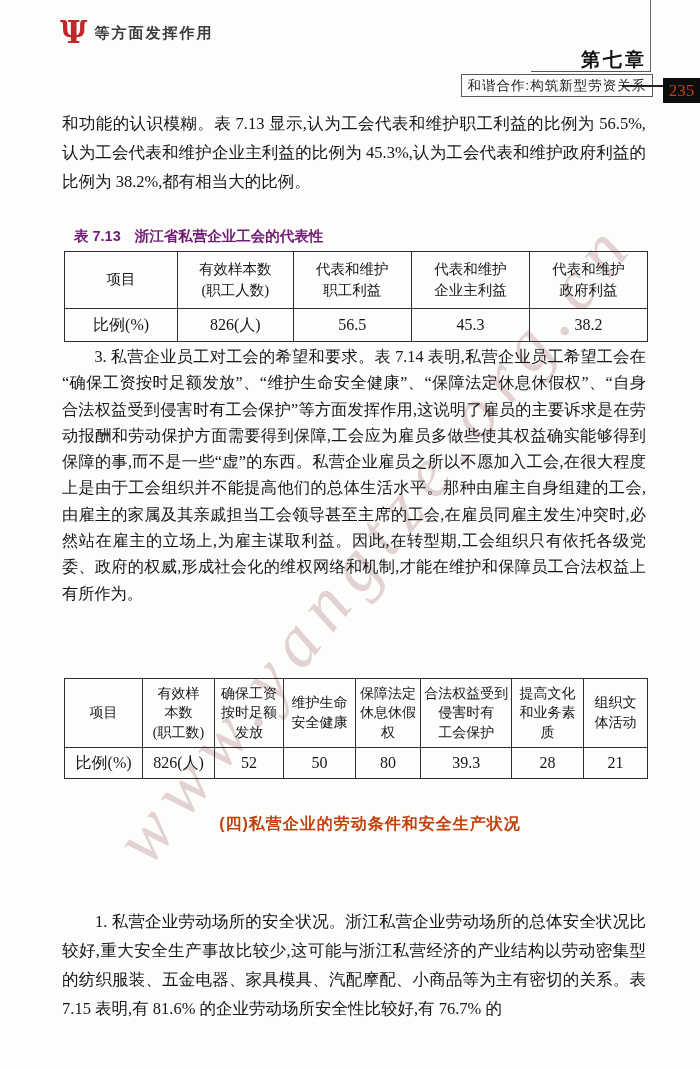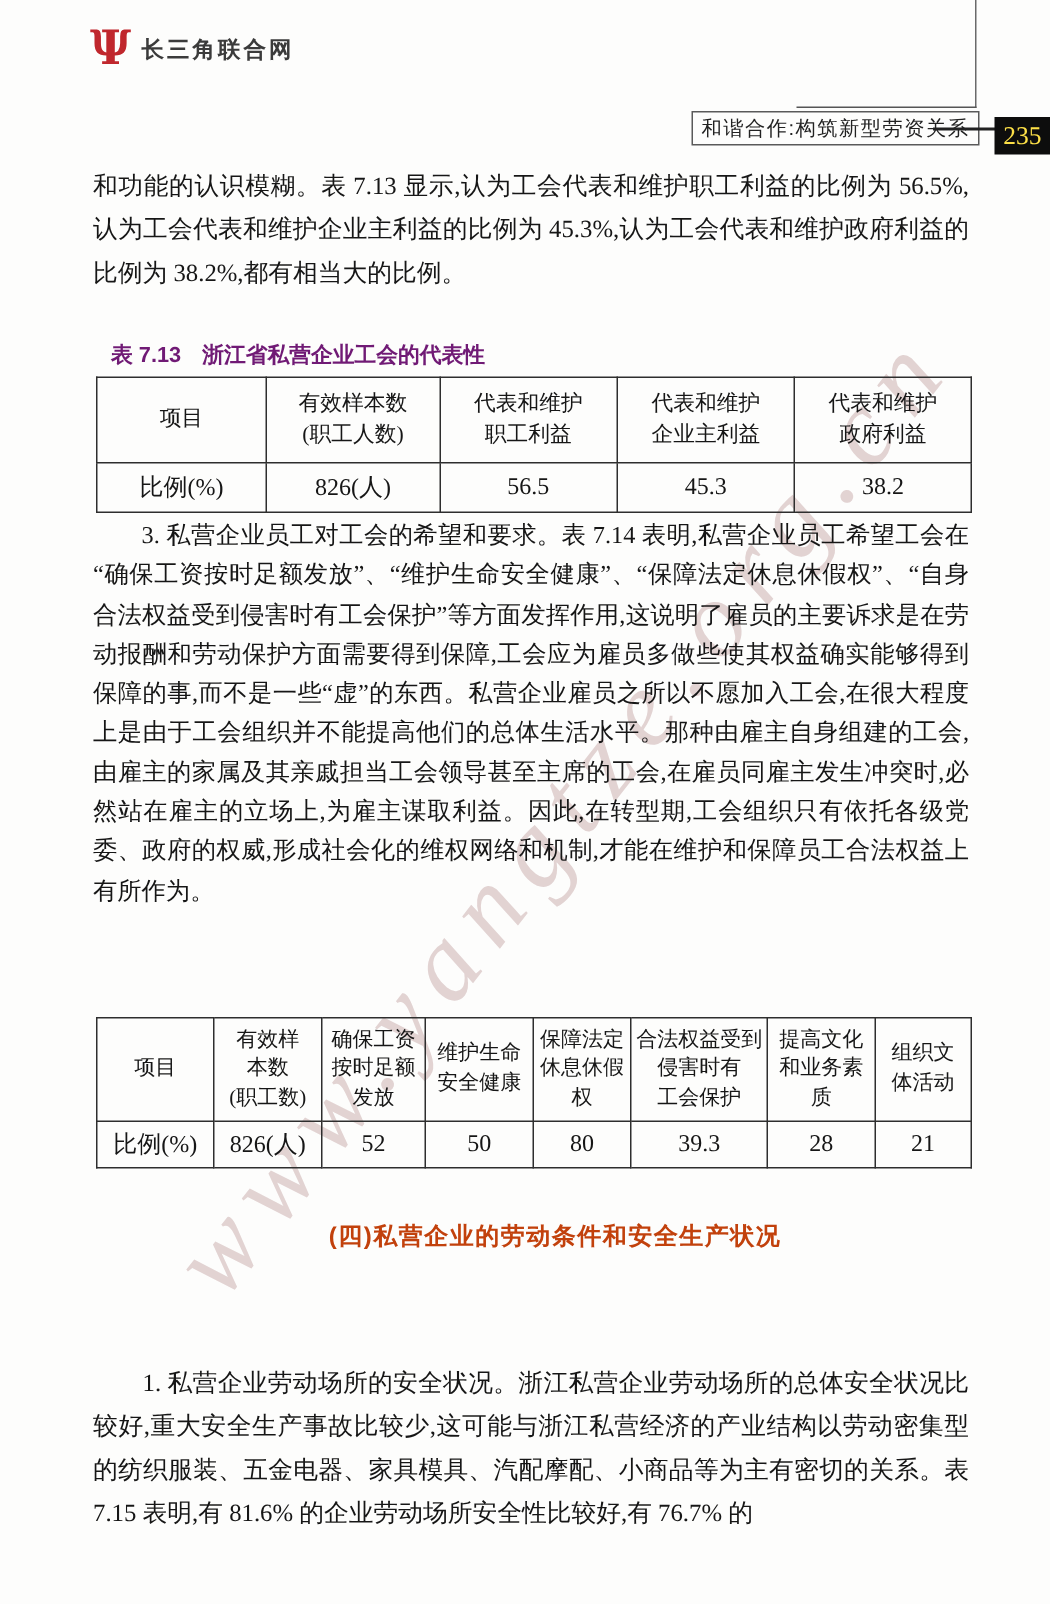--- a/index.html
+++ b/index.html
@@ -26,21 +26,21 @@
   .chapter-underline{position:absolute;left:531px;top:71px;width:120px;height:1px;background:#555;z-index:3;}
   .chapter-subtitle-box{
     position:absolute;left:461px;top:74px;width:190px;height:21px;
     border:1px solid #5a5a5a;display:flex;align-items:center;justify-content:center;
     font-family:"Liberation Sans","DejaVu Sans",sans-serif;
     font-size:13.5px;color:#222;letter-spacing:1px;z-index:3;background:rgba(253,253,252,.6);
   }
   .pageno-connector{position:absolute;left:622px;top:85px;width:42px;height:2px;background:#222;z-index:3;}
   .pageno-box{
     position:absolute;left:663px;top:78px;width:37px;height:25px;background:#0d0d0d;
-    color:#fde047;display:flex;align-items:center;justify-content:center;
+    color:#c2410c;display:flex;align-items:center;justify-content:center;
     font-family:"Liberation Serif","DejaVu Serif",serif;font-size:17px;z-index:3;
   }
   
   .watermark{
     position:absolute;left:-95px;top:497px;width:950px;height:96px;z-index:1;
     transform:rotate(-52deg);text-align:center;white-space:nowrap;pointer-events:none;
     font-family:"Liberation Serif","DejaVu Serif",serif;font-style:italic;
     font-size:72px;letter-spacing:12px;color:rgba(186,148,148,0.40);
   }
   
@@ -81,23 +81,24 @@
 </style>
 </head>
 <body>
 
 <div class="page">
 
   <div class="watermark">www.yangtze.org.cn</div>
 
   <div class="logo">
     <span class="logo-glyph">Ψ</span>
-    <span class="logo-text">长三角联合网</span>
+    <span class="logo-text">等方面发挥作用</span>
   </div>
   <div class="chapter-vrule"></div>
+  <div class="chapter-title">第七章</div>
   <div class="chapter-underline"></div>
   <div class="chapter-subtitle-box">和谐合作:构筑新型劳资关系</div>
   <div class="pageno-connector"></div>
   <div class="pageno-box">235</div>
 
   <p class="para" style="top:109px;line-height:29px;margin:0;">和功能的认识模糊。表 7.13 显示,认为工会代表和维护职工利益的比例为 56.5%,认为工会代表和维护企业主利益的比例为 45.3%,认为工会代表和维护政府利益的比例为 38.2%,都有相当大的比例。</p>
 
   <div class="tbl-caption" style="top:227px;">
     <span class="cap-label">表 7.13</span><span>浙江省私营企业工会的代表性</span>
   </div>

